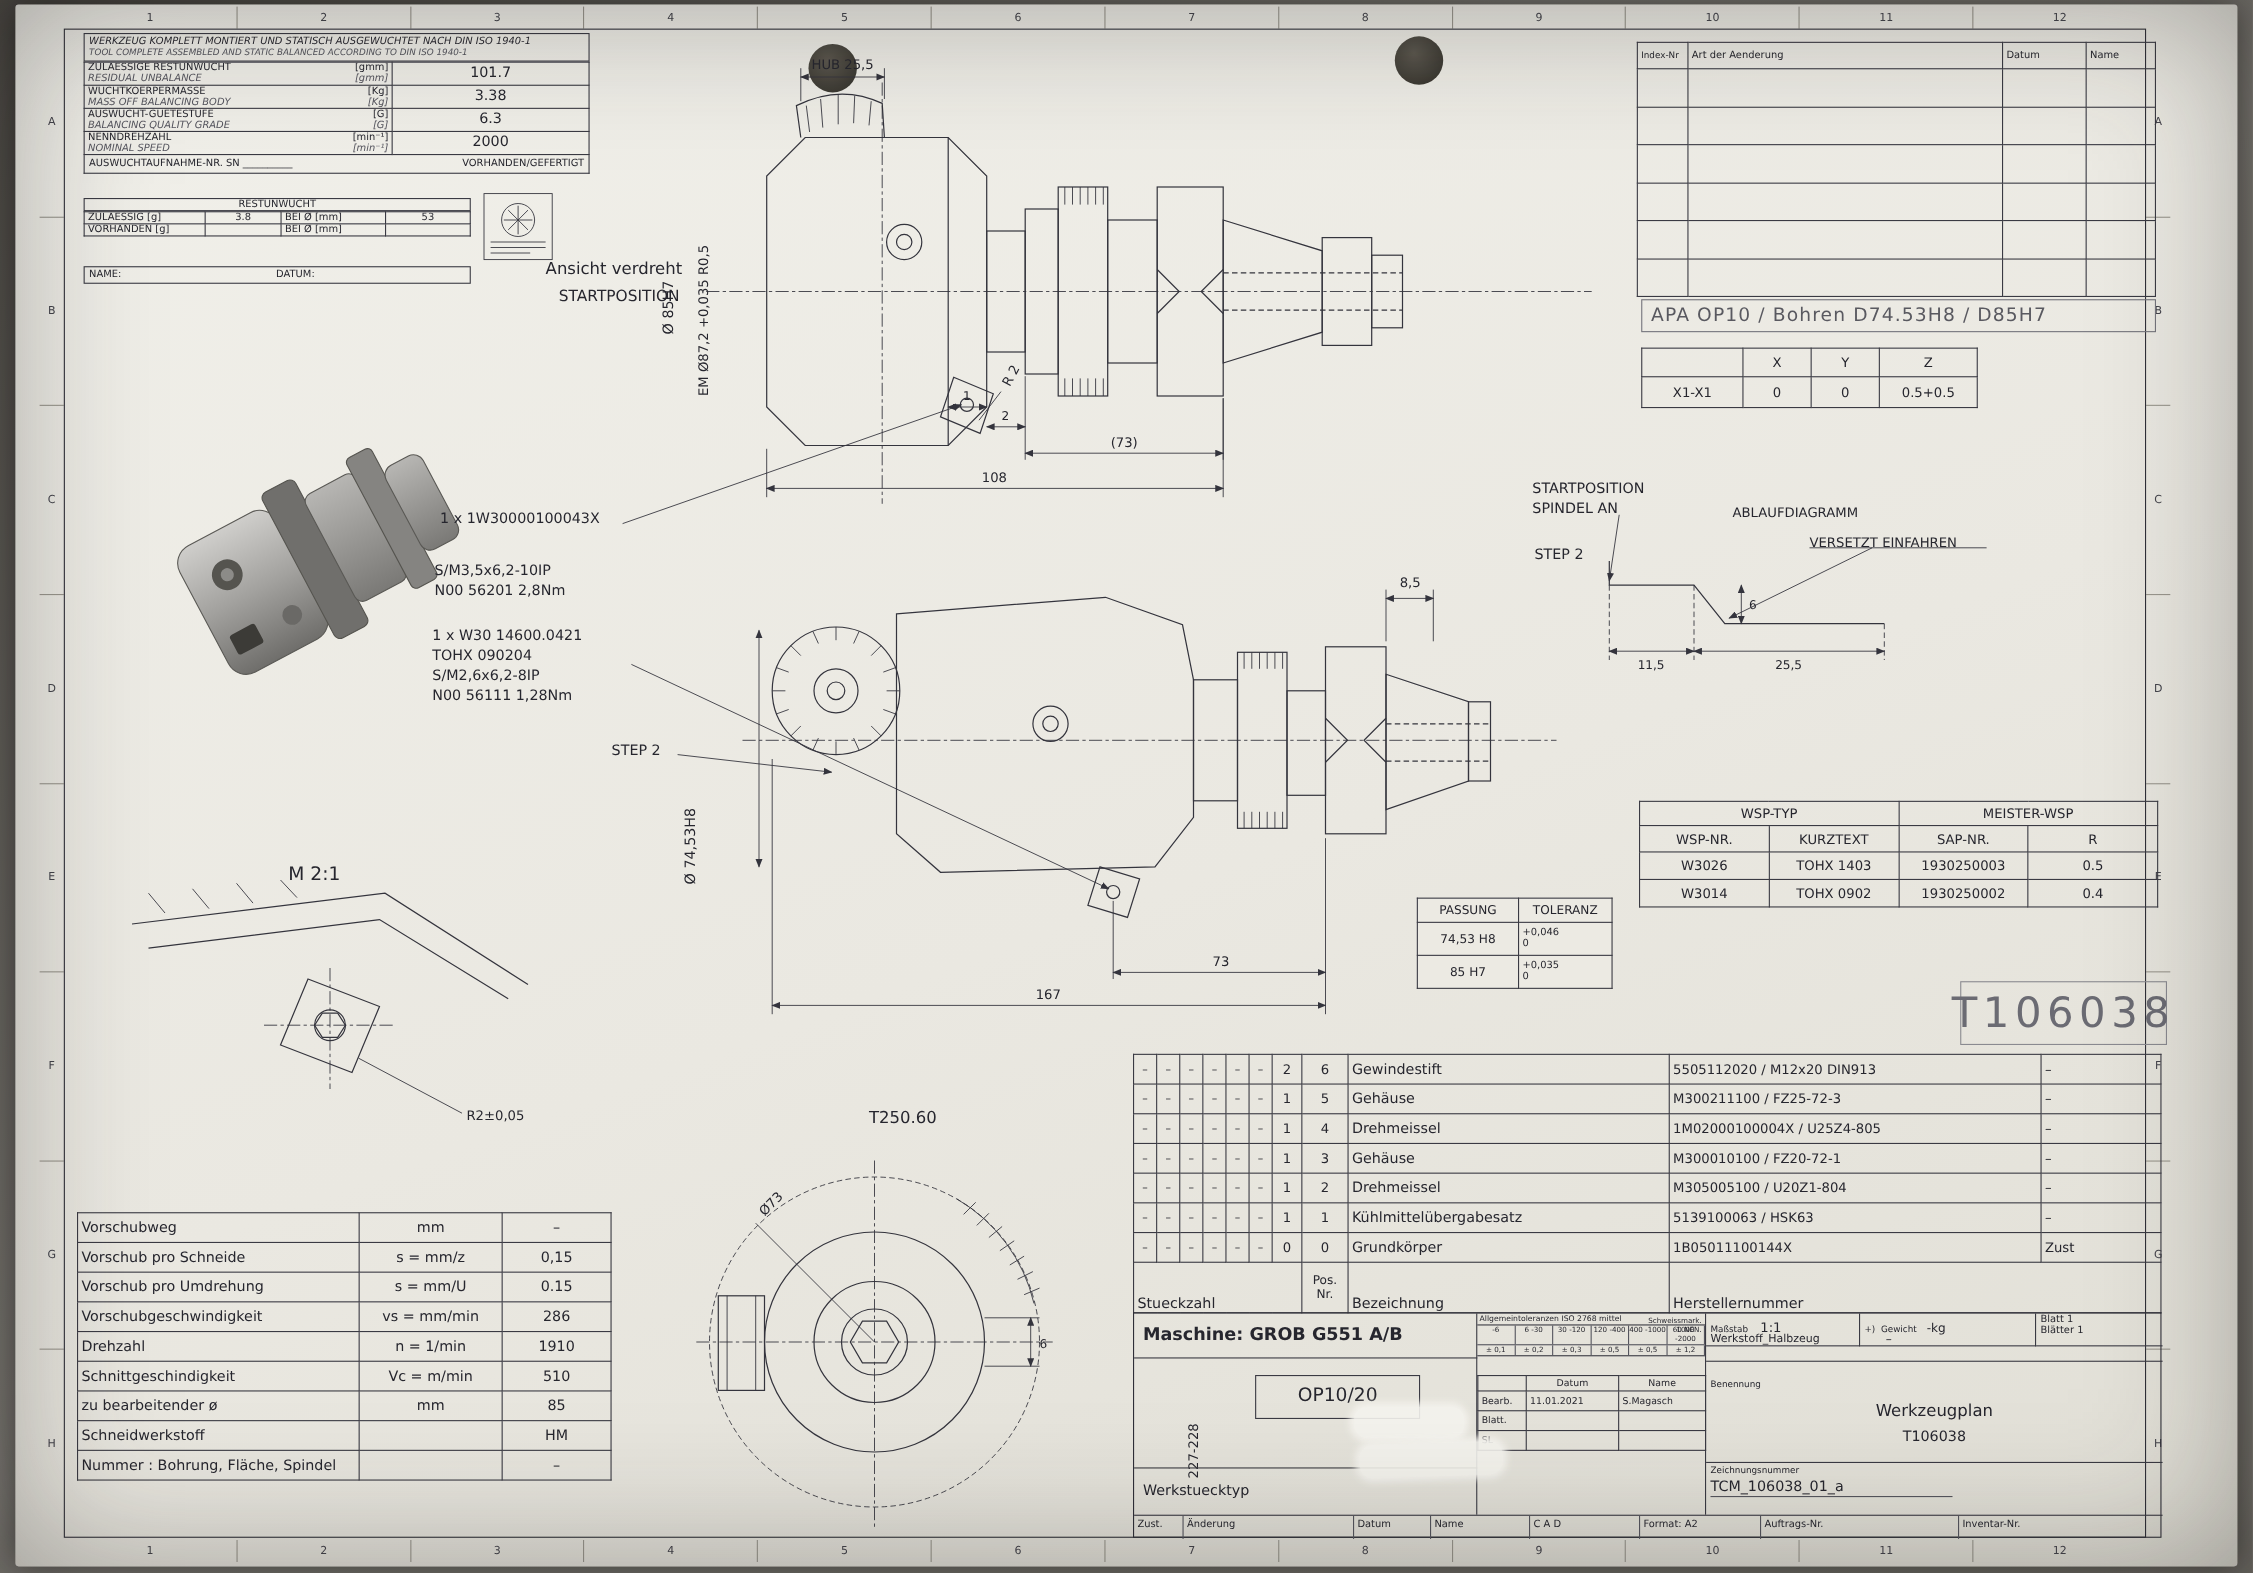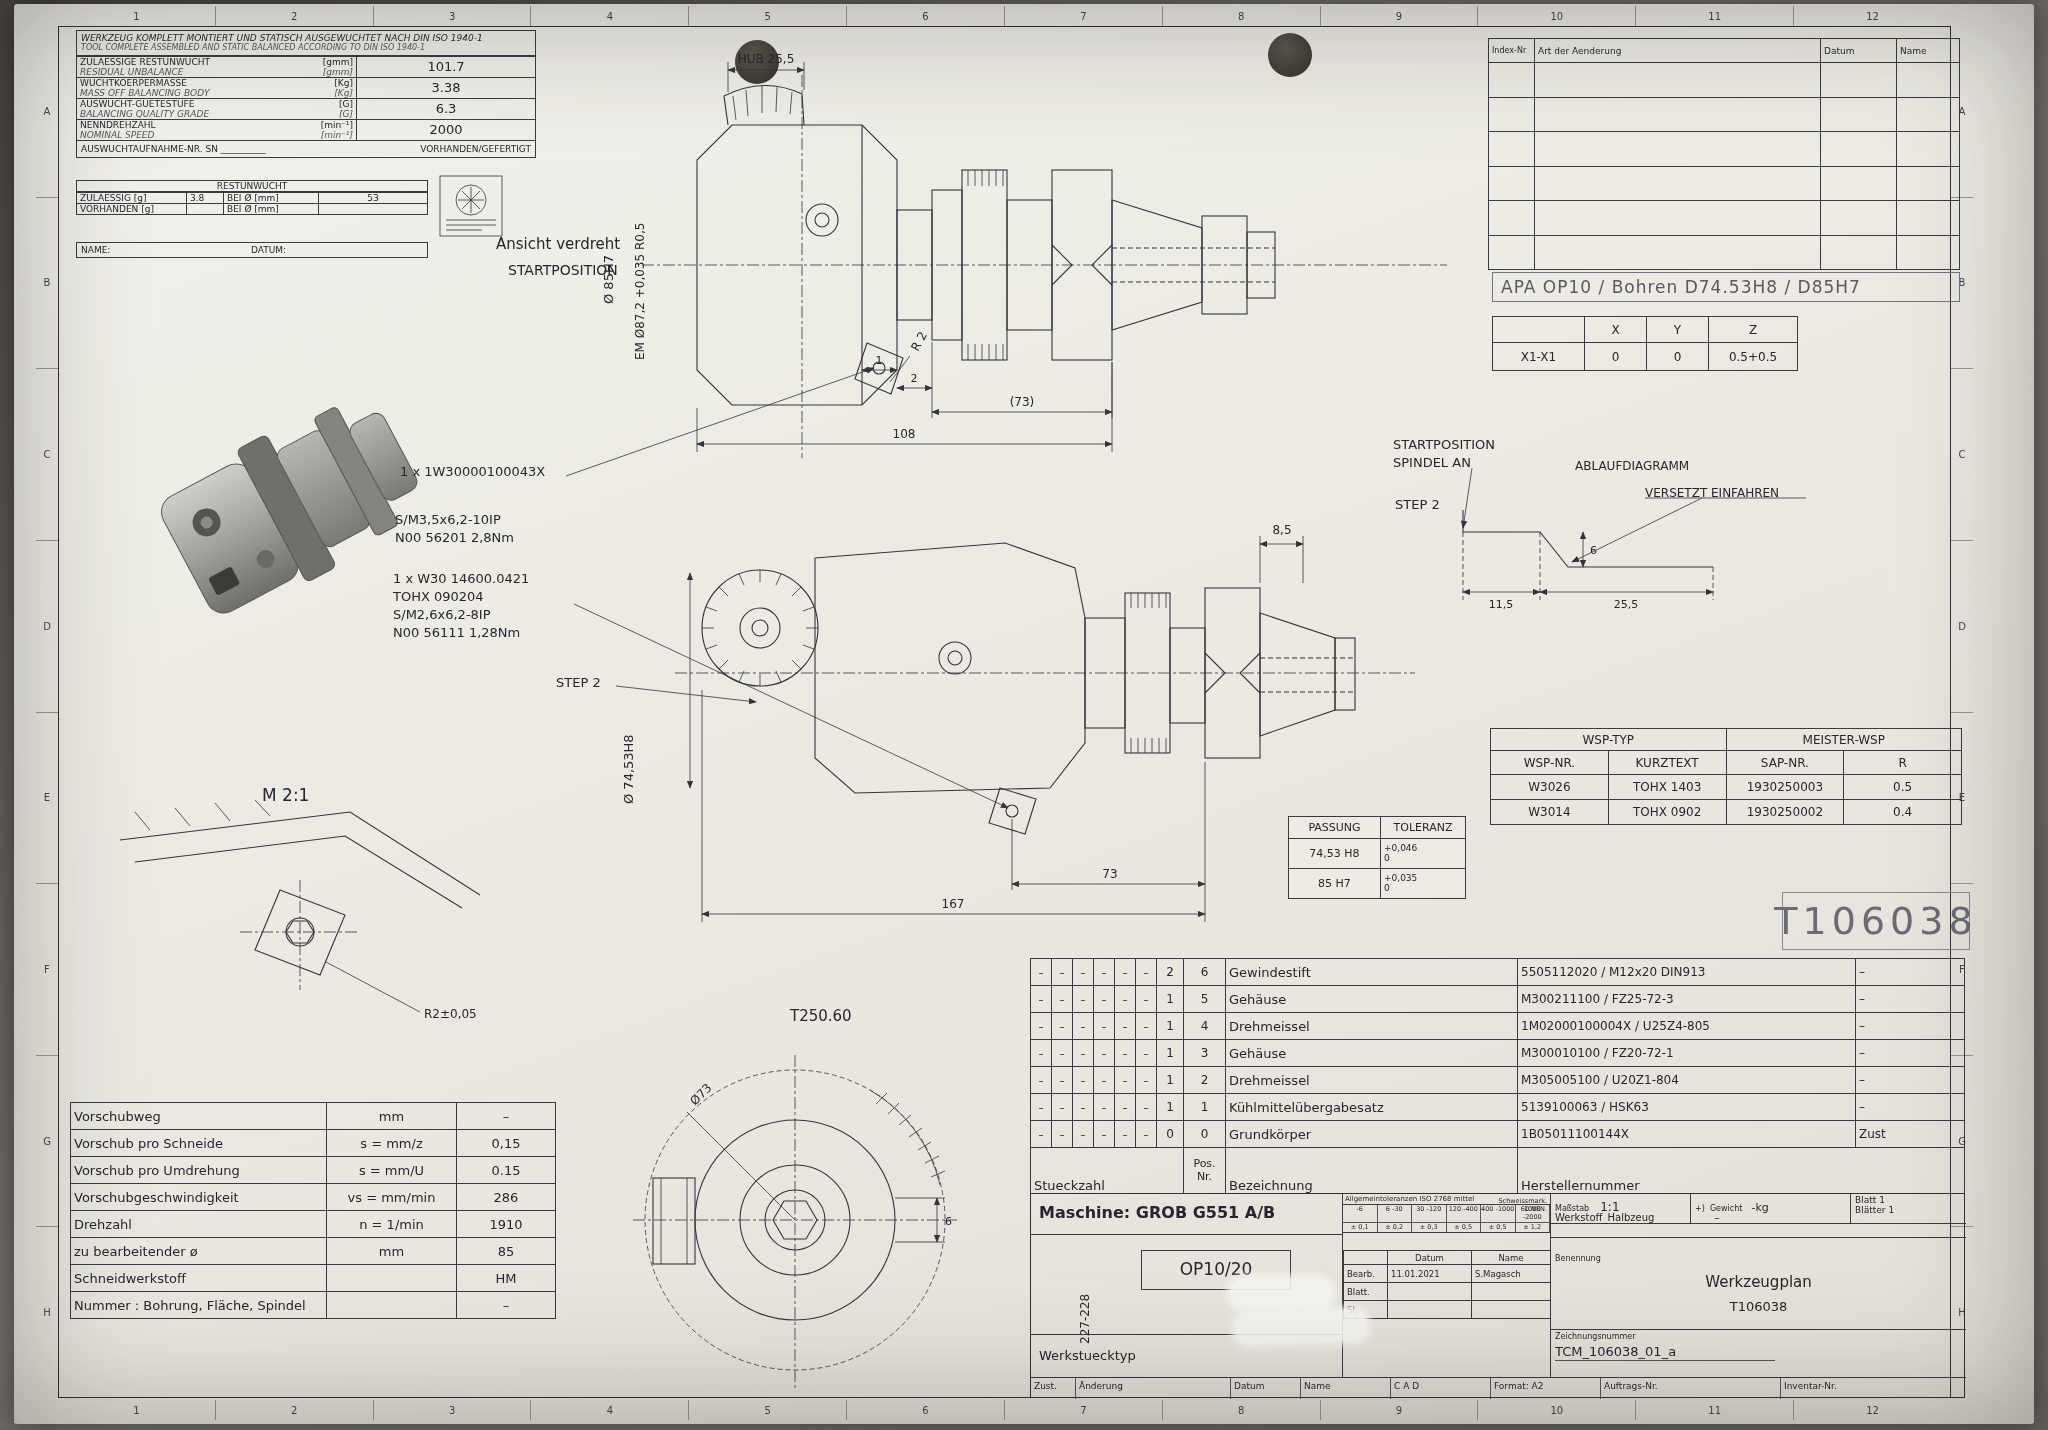--- a/index.html
+++ b/index.html
@@ -163,21 +163,21 @@
     </div>
   </div>
 
   <div class="abs" style="left:62px;top:176px;width:352px">
     <div class="tx lbl9" style="border:1px solid #3a3a43;text-align:center">RESTUNWUCHT</div>
     <table class="tb lbl9" style="width:100%">
       <tbody>
 
         <tr>
           <td style="width:110px">ZULAESSIG [g]</td>
-          <td style="width:37px;">3.8</td>
+          <td style="width:69px;text-align:center">3.8</td>
           <td style="width:95px">BEI Ø [mm]</td>
           <td style="text-align:center">53</td>
         </tr>
 
         <tr>
           <td style="width:110px">VORHANDEN [g]</td>
           <td style="width:55px;text-align:center"></td>
           <td style="width:95px">BEI Ø [mm]</td>
           <td style="text-align:center"></td>
         </tr>
@@ -496,20 +496,25 @@
         <td style="width:130px;text-align:center">vs = mm/min</td>
         <td style="text-align:center">286</td>
       </tr>
 
       <tr style="height:27px">
         <td style="width:256px">Drehzahl</td>
         <td style="width:130px;text-align:center">n = 1/min</td>
         <td style="text-align:center">1910</td>
       </tr>
 
+      <tr style="height:27px">
+        <td style="width:256px">Schnittgeschindigkeit</td>
+        <td style="width:130px;text-align:center">Vc = m/min</td>
+        <td style="text-align:center">510</td>
+      </tr>
 
       <tr style="height:27px">
         <td style="width:256px">zu bearbeitender ø</td>
         <td style="width:130px;text-align:center">mm</td>
         <td style="text-align:center">85</td>
       </tr>
 
       <tr style="height:27px">
         <td style="width:256px">Schneidwerkstoff</td>
         <td style="width:130px;text-align:center"></td>

